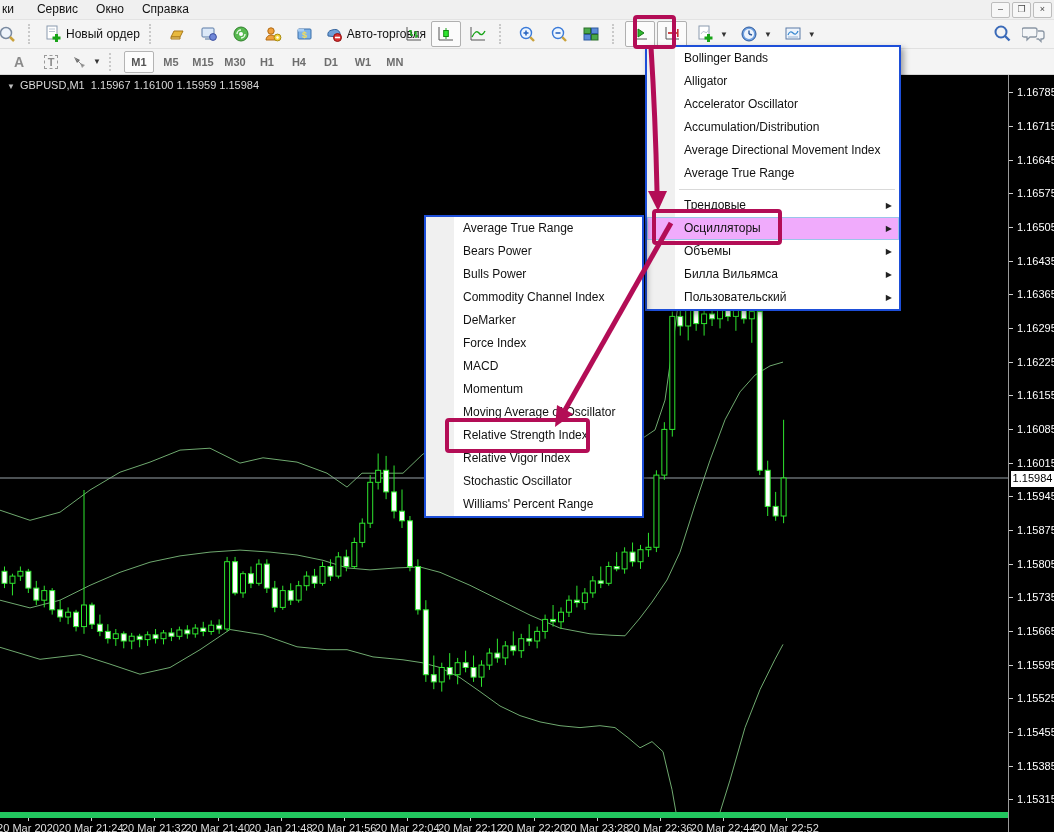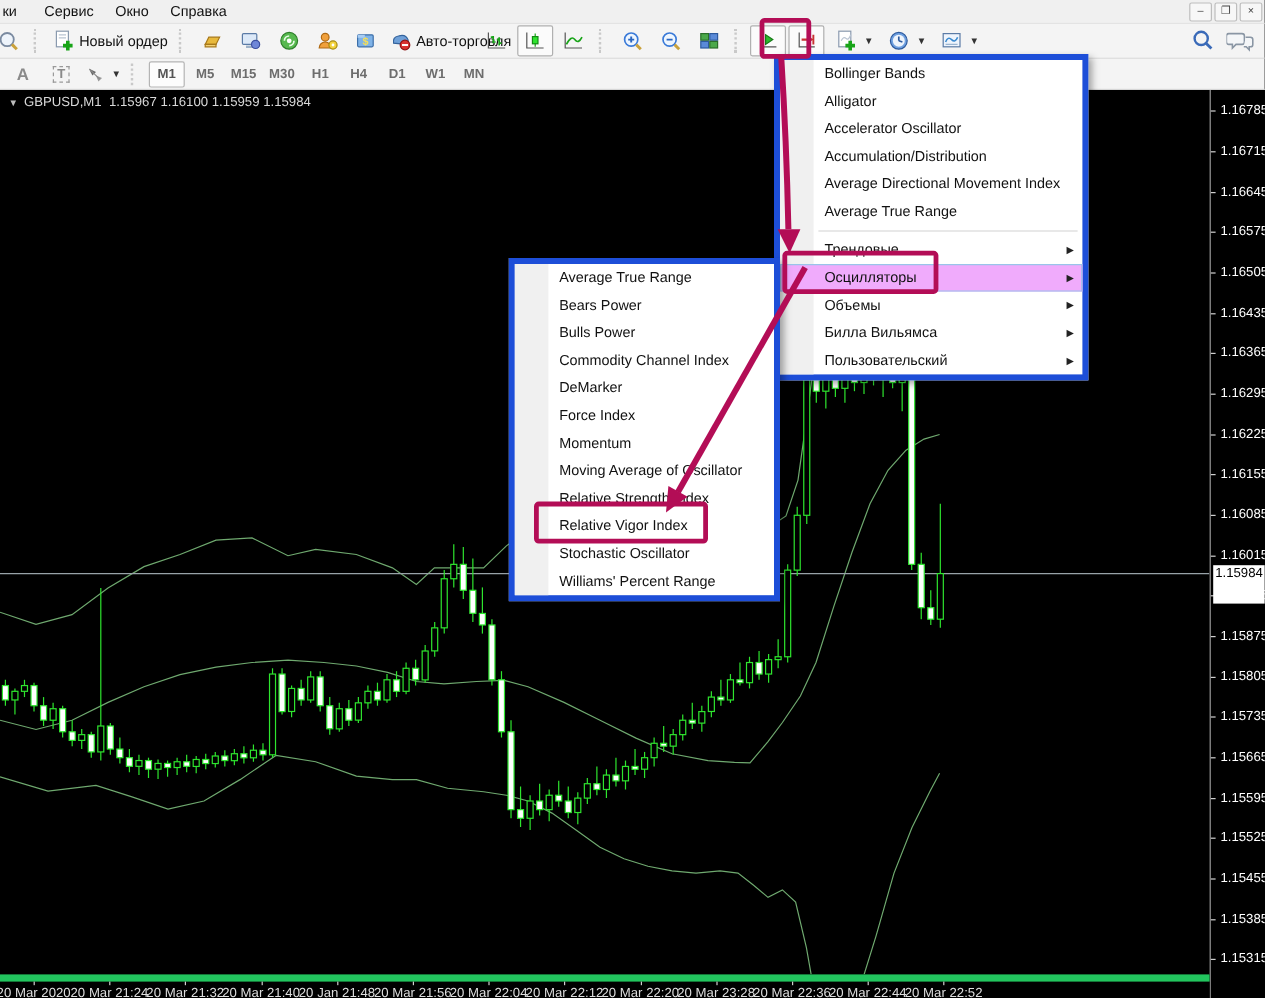--- a/index.html
+++ b/index.html
@@ -29,27 +29,27 @@
   .tf.active{background:#fcfcfc;border-color:#b4b4b4;color:#555}
   .grip{width:6px;height:18px;border-left:2px dotted #c9c9c9;margin:0 6px 0 4px}
   
   .chart-wrap{position:absolute;left:0;top:74px;width:1054px;height:758px;background:#000}
   #chart-svg{position:absolute;left:0;top:0}
   .symbol-line{position:absolute;left:7px;top:5px;color:#d9d9d9;font-size:11px;z-index:2;white-space:nowrap}
   .symbol-line .tri{color:#bcbcbc;font-size:8px;margin-right:5px}
   .price-axis{position:absolute;left:1008px;top:0;width:46px;height:758px;background:#000;border-left:1px solid #9a9a9a}
   .plabel{position:absolute;left:8px;color:#fff;font-size:11px;white-space:nowrap}
   .ptick{position:absolute;left:0;width:4px;height:1px;background:#cfcfcf}
-  .ptag{position:absolute;left:2px;width:43px;height:32px;background:#fff;color:#000;font-size:11px;
+  .ptag{position:absolute;left:2px;width:43px;height:16px;background:#fff;color:#000;font-size:11px;
         line-height:14px;text-align:center;z-index:3}
   .time-axis{position:absolute;left:0;top:738px;width:1008px;height:20px;background:#000;border-top:6px solid #22c55e}
   .tlabel2{position:absolute;top:4px;color:#dedede;font-size:11px;white-space:nowrap;transform:translateX(-50%)}
   .ttick{position:absolute;top:0;width:1px;height:3px;background:#cfcfcf}
   
-  .menu{position:absolute;background:#fff;border:5px solid #1d4ed8;box-shadow:3px 3px 6px rgba(0,0,0,.35);
+  .menu{position:absolute;background:#fff;border:2px solid #1d4ed8;box-shadow:3px 3px 6px rgba(0,0,0,.35);
         z-index:20;font-size:12px;color:#111}
   .menu .inner{position:relative}
   .menu .gutter{position:absolute;left:0;top:0;bottom:0;width:28px;background:#f0f0f0}
   .mitem{position:relative;height:23px;line-height:23px;padding-left:37px;padding-right:20px;white-space:nowrap;cursor:default}
   .mitem .arr{position:absolute;right:7px;top:0;font-size:9px;color:#222}
   .mitem.hl{background:#f0abfc;box-shadow:inset 0 0 0 1px #9ac4e9}
   .msep{height:9px;position:relative}
   .msep:after{content:"";position:absolute;left:32px;right:4px;top:4px;border-top:1px solid #d9d9d9}
   
   #annot{position:absolute;left:0;top:0;z-index:40;pointer-events:none}
@@ -578,20 +578,21 @@
   <div class="menu" id="menu2" style="left:424px;top:215px;width:216px">
     <div class="inner">
         <div class="gutter"></div>
         <div id="menu2-items" style="position:relative">
           <div class="mitem">Average True Range</div>
           <div class="mitem">Bears Power</div>
           <div class="mitem">Bulls Power</div>
           <div class="mitem">Commodity Channel Index</div>
           <div class="mitem">DeMarker</div>
           <div class="mitem">Force Index</div>
+          <div class="mitem">MACD</div>
           <div class="mitem">Momentum</div>
           <div class="mitem">Moving Average of Oscillator</div>
           <div class="mitem">Relative Strength Index</div>
           <div class="mitem">Relative Vigor Index</div>
           <div class="mitem">Stochastic Oscillator</div>
           <div class="mitem">Williams' Percent Range</div>
         </div>
       </div>
   </div>
 

